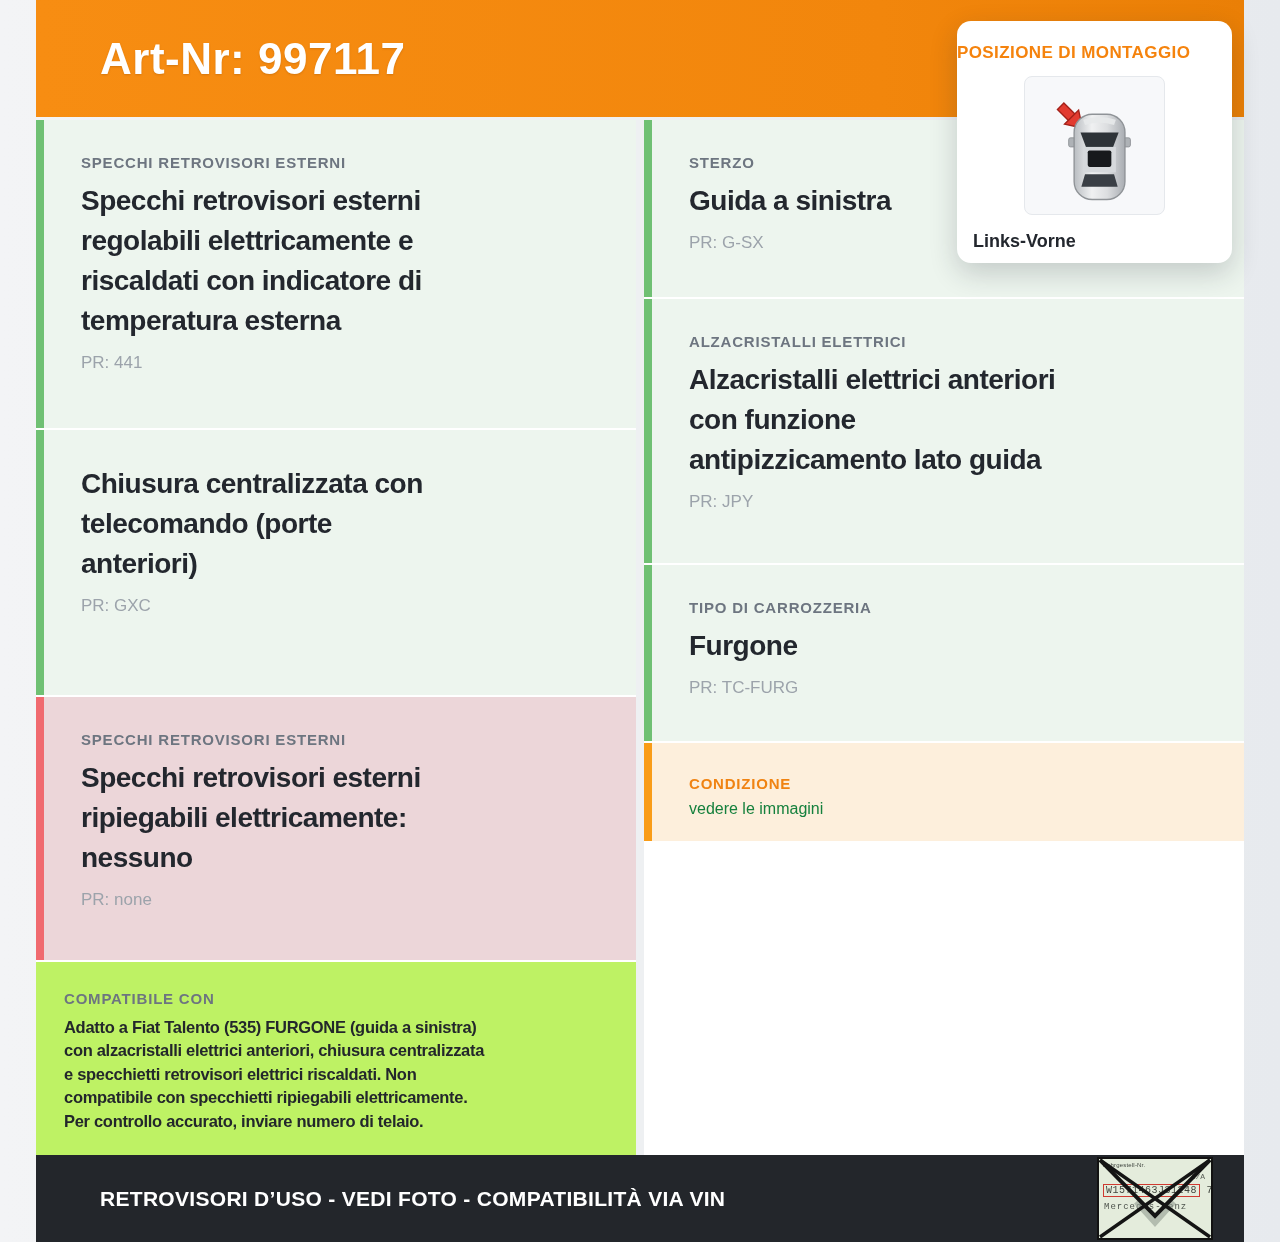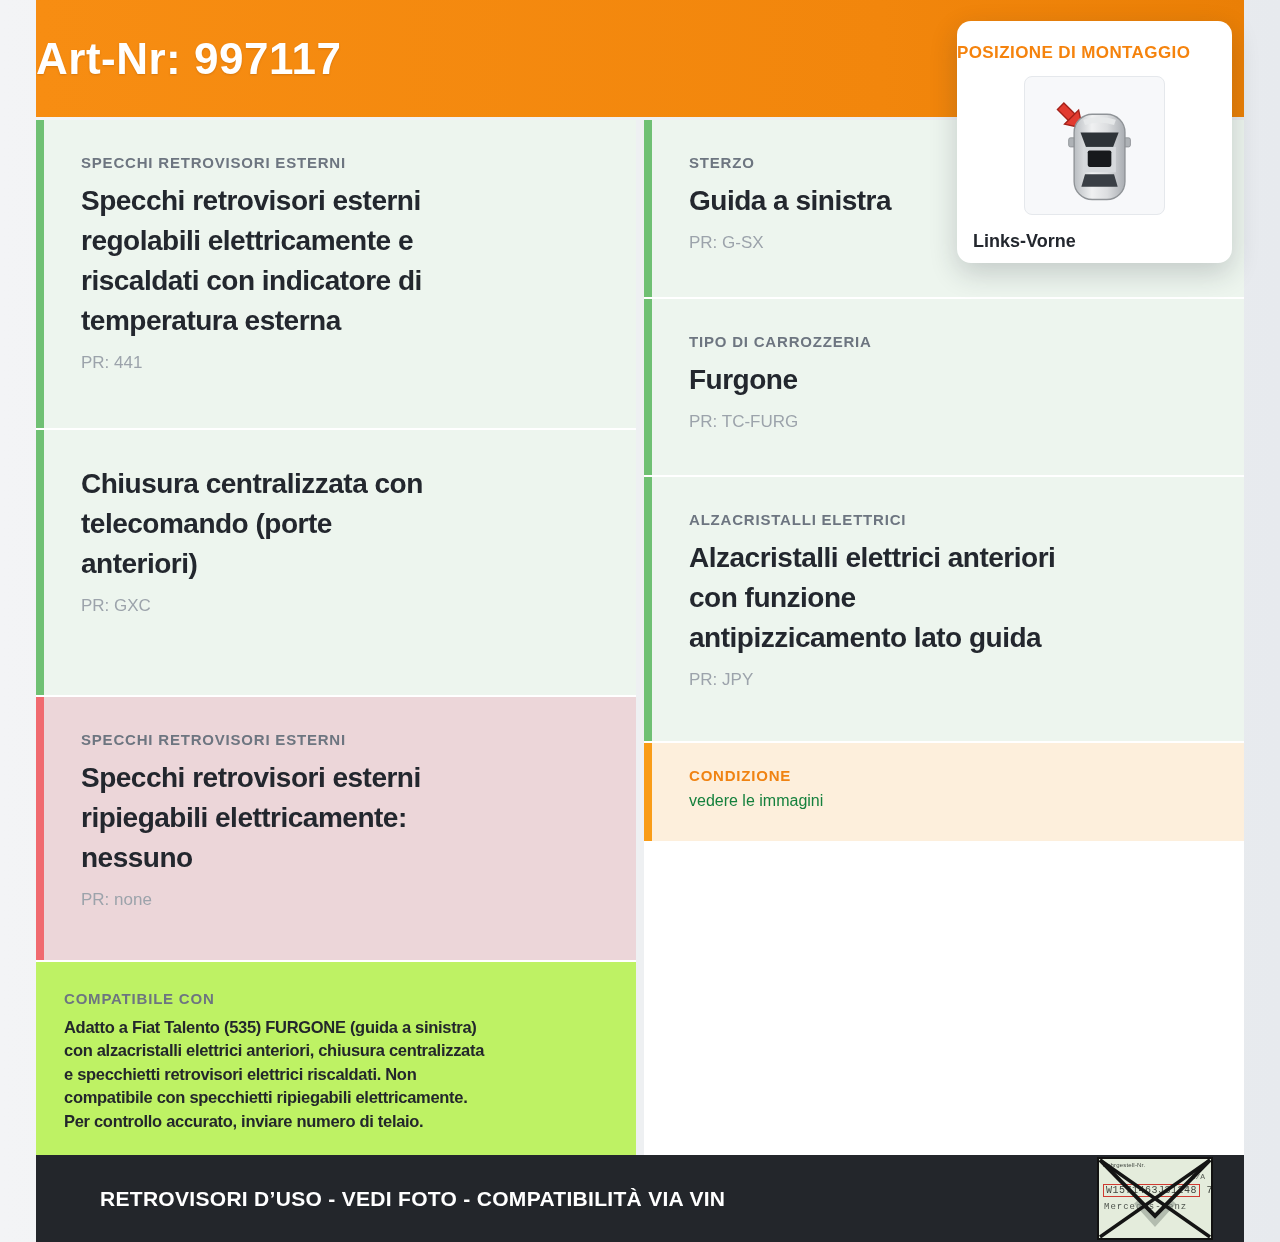--- a/index.html
+++ b/index.html
@@ -6,21 +6,21 @@
   body{
     width:1280px;height:1242px;overflow:hidden;position:relative;
     background:linear-gradient(90deg,#f3f4f6 0%,#eef0f2 50%,#e7eaee 100%);
     font-family:"Liberation Sans","DejaVu Sans",sans-serif;
     -webkit-font-smoothing:antialiased;
   }
   .container{position:absolute;left:36px;top:0;width:1208px;height:1242px;}
   
   .header{
     height:117px;background:linear-gradient(90deg,#f78d12 0%,#f2860c 70%,#ea7f06 100%);
-    display:flex;align-items:center;box-sizing:border-box;
+    display:flex;align-items:center;padding-left:64px;box-sizing:border-box;
   }
   .header h1{
     margin:0;color:#ffffff;font-size:44px;font-weight:700;letter-spacing:0.5px;
     text-shadow:0 1px 2px rgba(120,60,0,.25);
   }
   
   .main{
     margin-top:3px;height:1035px;display:flex;gap:8px;
   }
   .col{width:603px;background:#ffffff;display:flex;flex-direction:column;box-sizing:border-box;}
@@ -38,21 +38,21 @@
   .cat{
     margin:0 0 10px 0;font-size:15px;font-weight:700;letter-spacing:.8px;
     color:#6d7580;text-transform:uppercase;
   }
   .title{
     margin:0 0 12px 0;font-size:28px;font-weight:700;color:#23272e;
     line-height:40px;letter-spacing:-0.5px;white-space:pre-line;
   }
   .pr{margin:0;font-size:17px;color:#9ca3ab;}
   
-  .card--orange{padding-top:24px;}
+  .card--orange{padding-top:32px;}
   .card--orange .cat{color:#f08312;margin-bottom:8px;}
   .cond-text{margin:0;font-size:16px;color:#15803d;}
   
   .compat{
     background:#bef264;padding:28px 28px 0 28px;box-sizing:border-box;flex:1;
   }
   .compat .cat{margin-bottom:9px;}
   .compat-text{
     margin:0;font-size:16.5px;font-weight:600;color:#23272b;line-height:1.42;
     letter-spacing:-0.3px;white-space:pre-line;
@@ -138,31 +138,31 @@
 Per controllo accurato, inviare numero di telaio.</p>
       </div>
     </div>
 
     <div class="col">
       <div class="card card--green h177">
         <p class="cat">STERZO</p>
         <p class="title">Guida a sinistra</p>
         <p class="pr">PR: G-SX</p>
       </div>
-      <div class="card card--green h176">
-        <p class="cat">TIPO DI CARROZZERIA</p>
-        <p class="title">Furgone</p>
-        <p class="pr">PR: TC-FURG</p>
-      </div>
       <div class="card card--green h264">
         <p class="cat">ALZACRISTALLI ELETTRICI</p>
         <p class="title">Alzacristalli elettrici anteriori
 con funzione
 antipizzicamento lato guida</p>
         <p class="pr">PR: JPY</p>
+      </div>
+      <div class="card card--green h176">
+        <p class="cat">TIPO DI CARROZZERIA</p>
+        <p class="title">Furgone</p>
+        <p class="pr">PR: TC-FURG</p>
       </div>
       <div class="card card--orange h98">
         <p class="cat">CONDIZIONE</p>
         <p class="cond-text">vedere le immagini</p>
       </div>
       <div class="filler"></div>
     </div>
   </div>
 
   <div class="footer">

